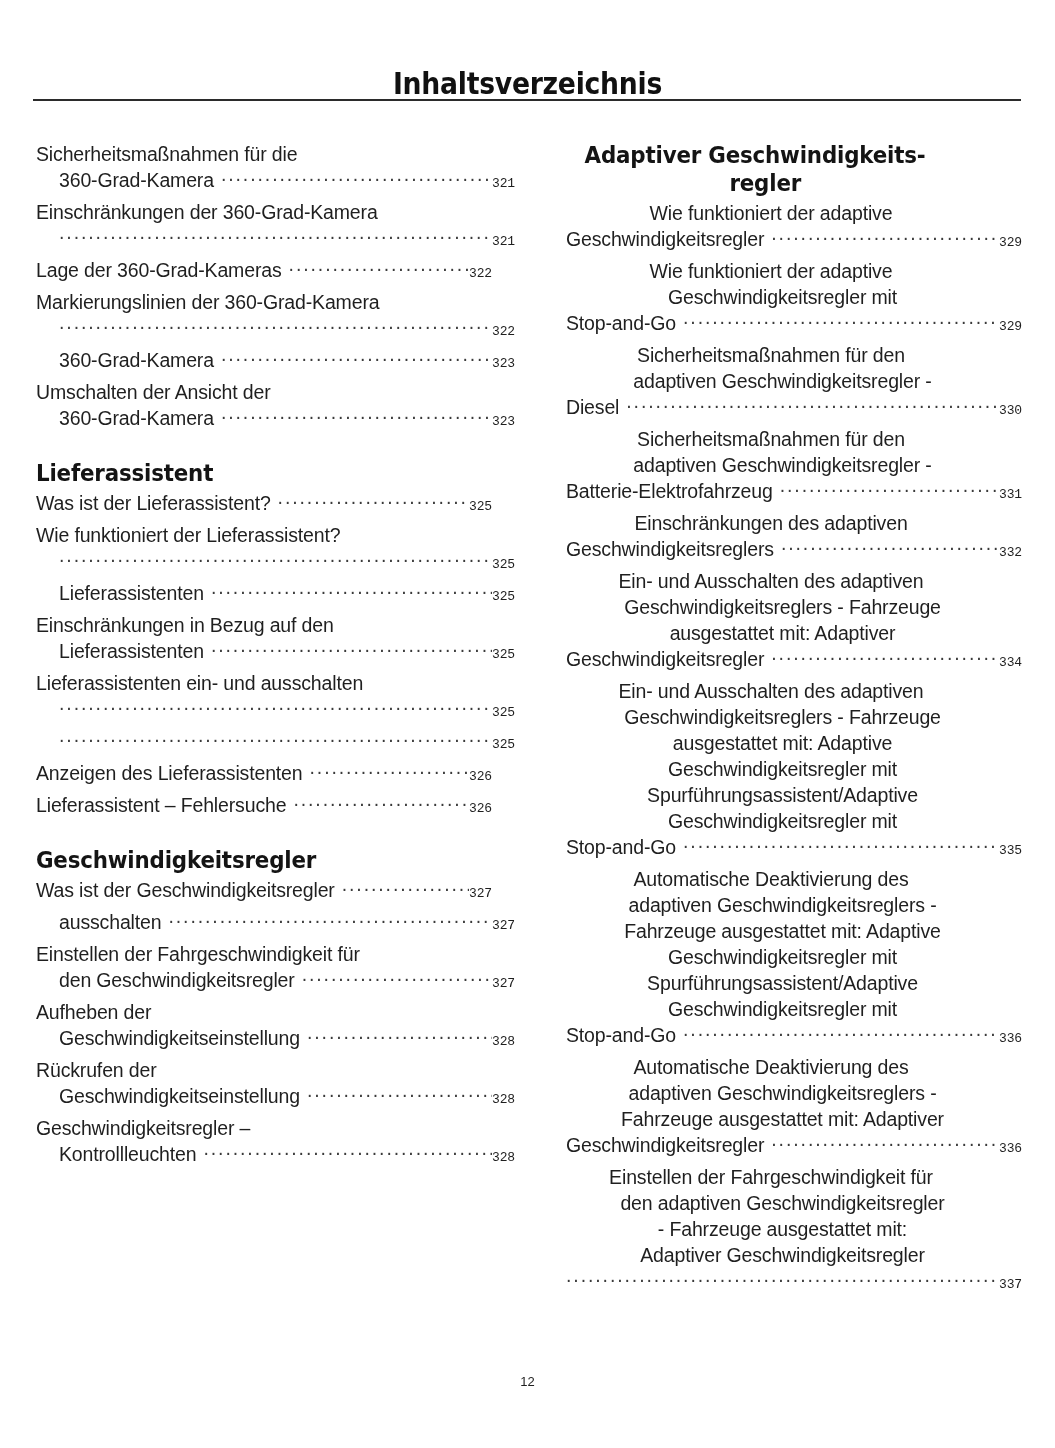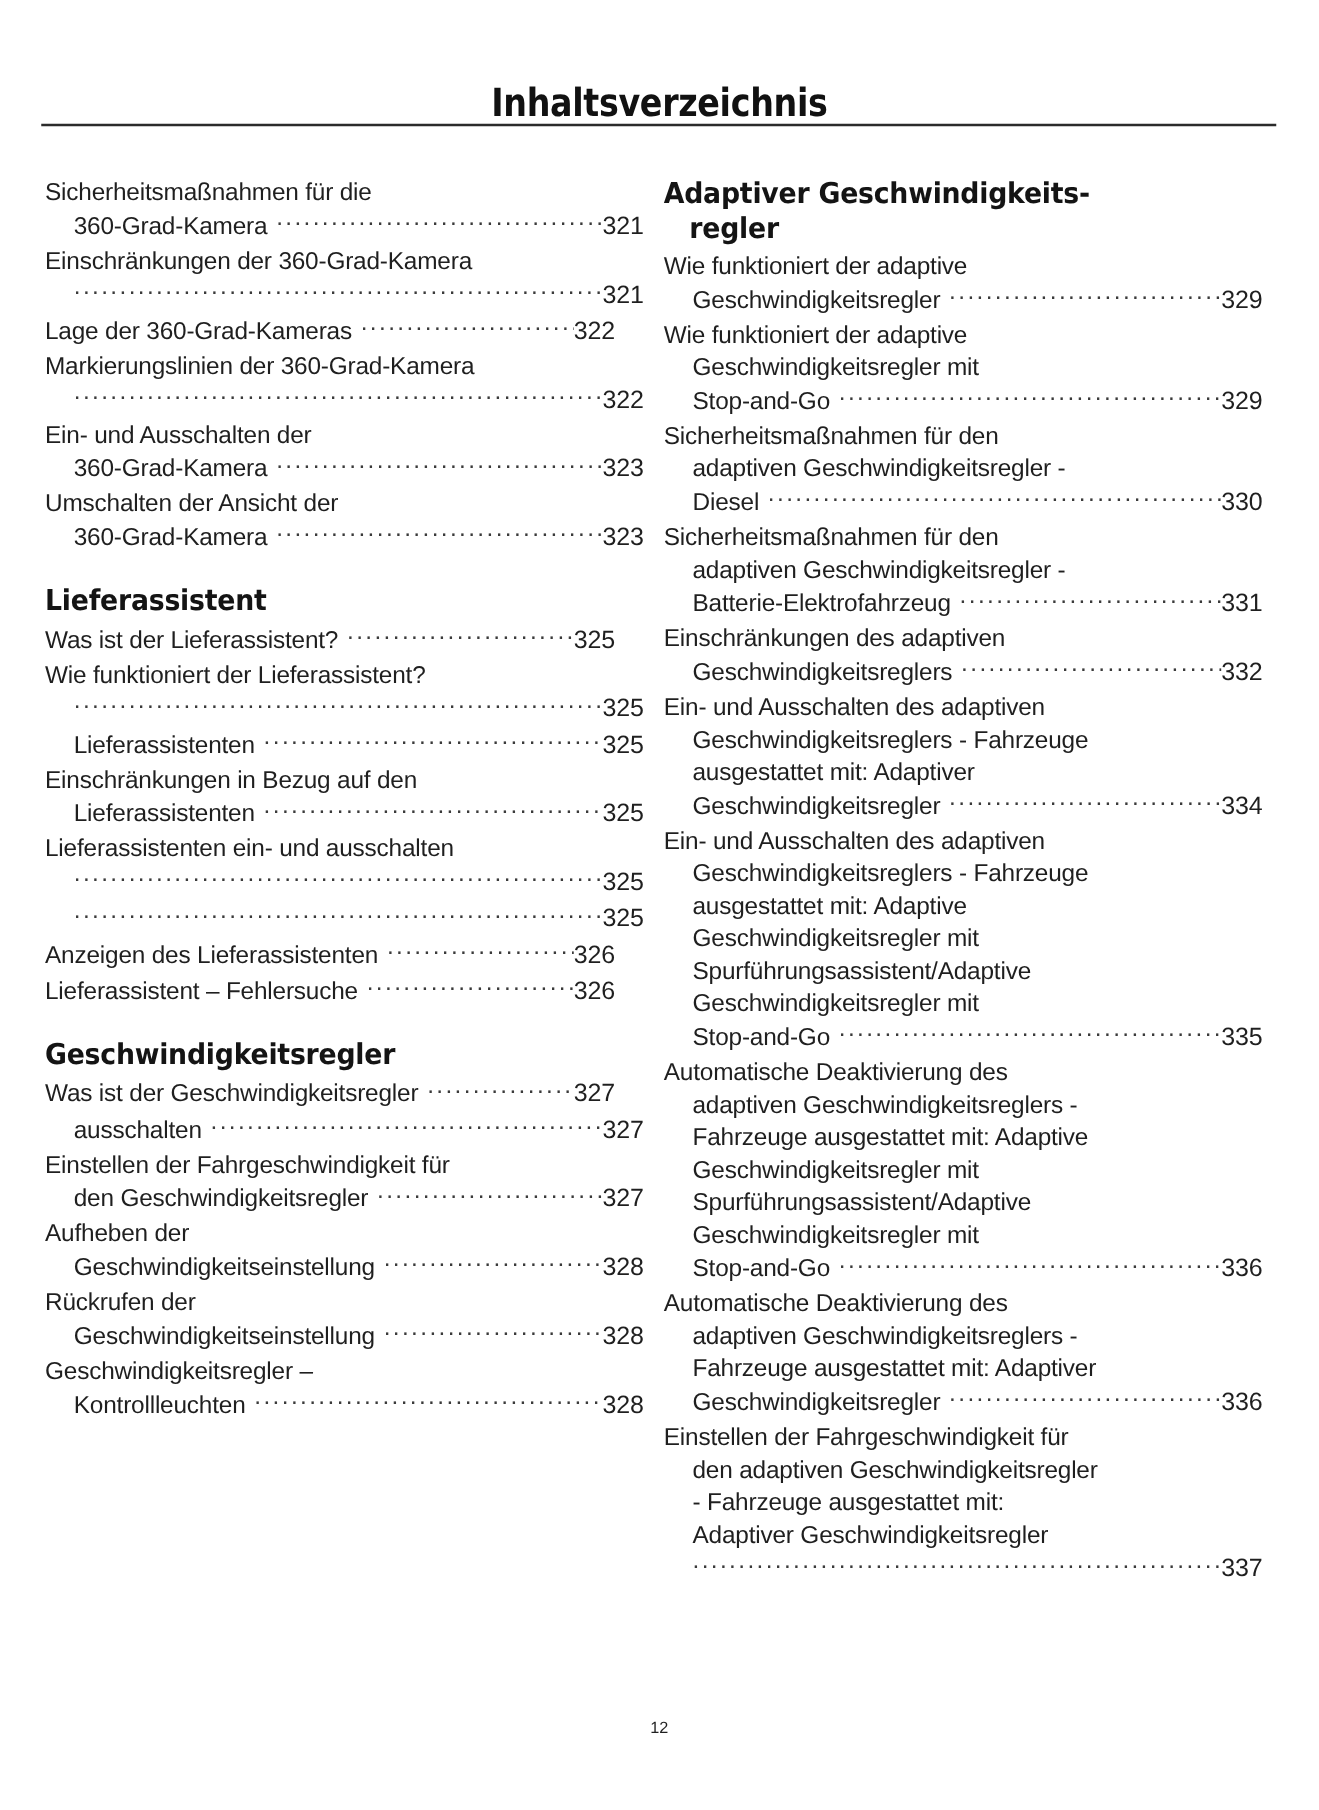--- a/index.html
+++ b/index.html
@@ -52,21 +52,21 @@
     top: 141px;
     left: 0;
     width: 1055px;
   }
   .col {
     position: absolute;
     top: 0;
     width: 456px;
   }
   .col-left  { left: 36px; }
-  .col-right { left: 531px; }
+  .col-right { left: 543px; text-align: center; }
 
   
   .section-heading {
     font-family: "DejaVu Sans", sans-serif;
     font-weight: bold;
     font-size: 23px;
     line-height: 28px;
     color: #141414;
     letter-spacing: -0.2px;
     margin: 0 0 3px 0;
@@ -121,22 +121,23 @@
     left: 0;
     bottom: 0px;
     white-space: nowrap;
     letter-spacing: 1.9px;
     font-size: 19.5px;
     color: #3a3a3a;
   }
   .entry .pageno {
     flex: 0 0 auto;
     padding-left: 0px;
-    font-size: 20px;
+    font-size: 13px;
     color: #1f1f1f;
+    font-family: Liberation Mono, monospace;
   }
 
   
   .folio {
     position: absolute;
     top: 1374px;
     left: 0;
     width: 1055px;
     text-align: center;
     font-size: 13px;
@@ -179,21 +180,20 @@
         </div>
         <div class="entry">
           <span class="line">Markierungslinien der 360-Grad-Kamera</span>
           <span class="tail indent">
             <span class="txt"></span>
             <span class="leader"></span>
             <span class="pageno">322</span>
           </span>
         </div>
         <div class="entry">
-          <span class="line">Ein- und Ausschalten der</span>
           <span class="tail indent">
             <span class="txt">360-Grad-Kamera</span>
             <span class="leader"></span>
             <span class="pageno">323</span>
           </span>
         </div>
         <div class="entry">
           <span class="line">Umschalten der Ansicht der</span>
           <span class="tail indent">
             <span class="txt">360-Grad-Kamera</span>

